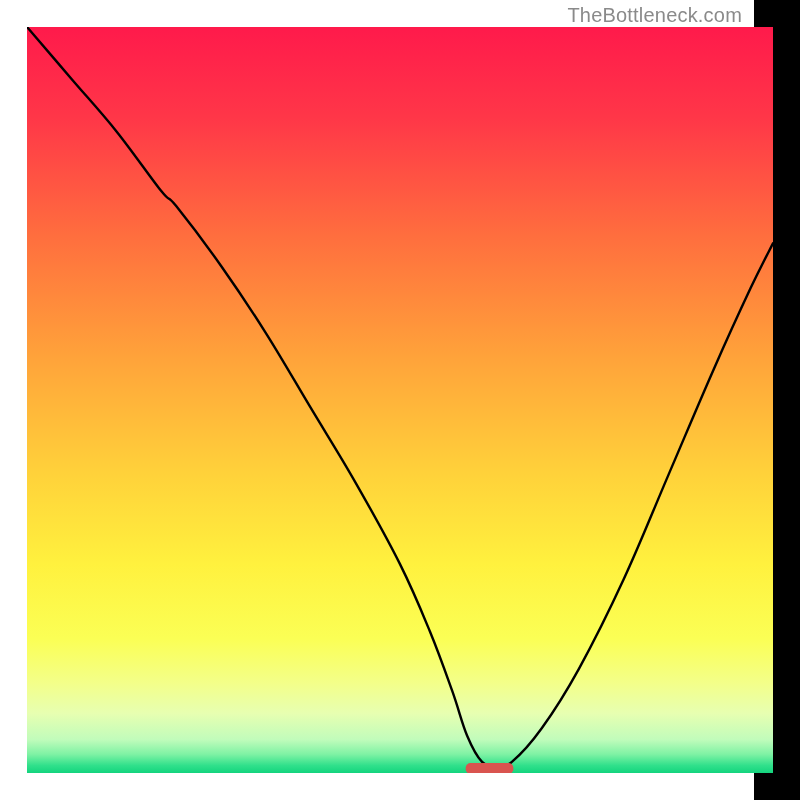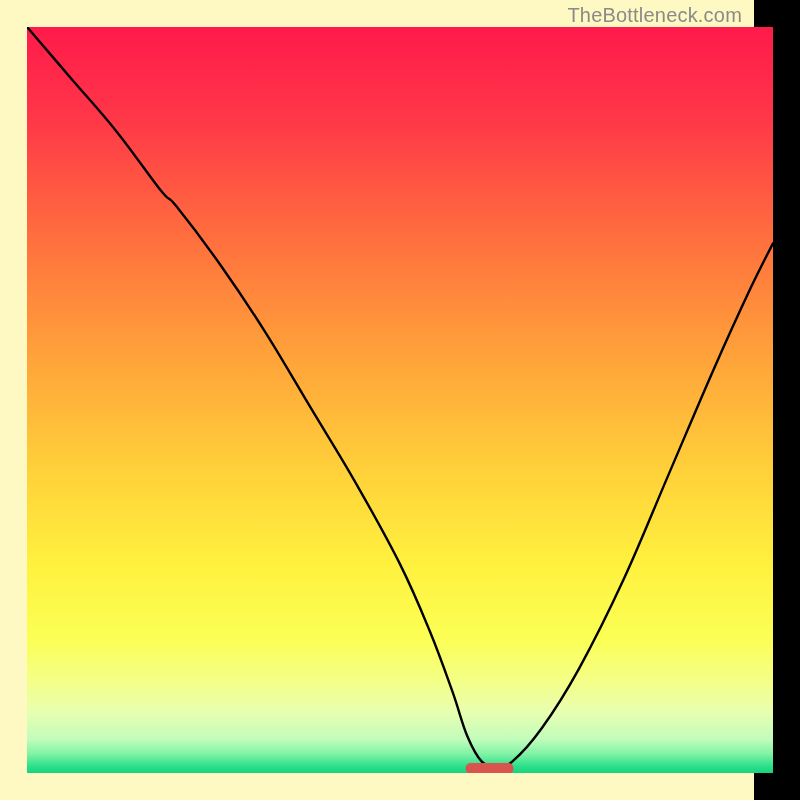--- a/index.html
+++ b/index.html
@@ -8,21 +8,21 @@
     width: 800px;
     height: 800px;
     background: #000;
     overflow: hidden;
     font-family: Arial, Helvetica, sans-serif;
   }
   .frame {
     position: relative;
     width: 754px;
     height: 800px;
-    background: #fef9c3;
+    background: #ffffff;
   }
   .watermark {
     position: absolute;
     top: 4px;
     right: 12px;
     color: #8a8a8a;
     font-size: 20px;
     font-weight: 500;
     z-index: 20;
     letter-spacing: 0.2px;

